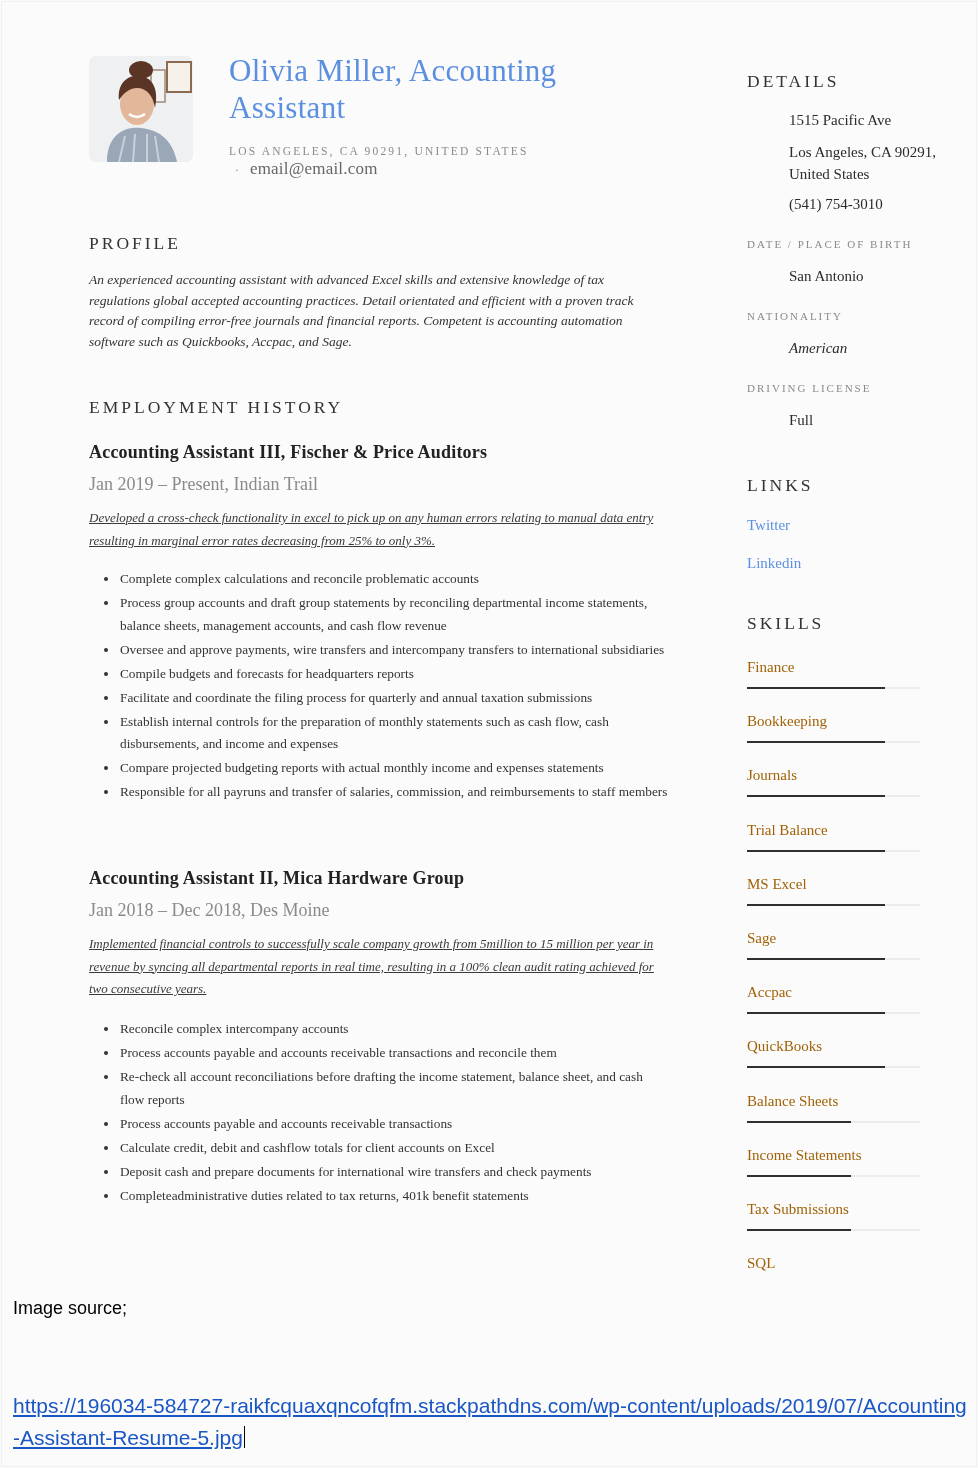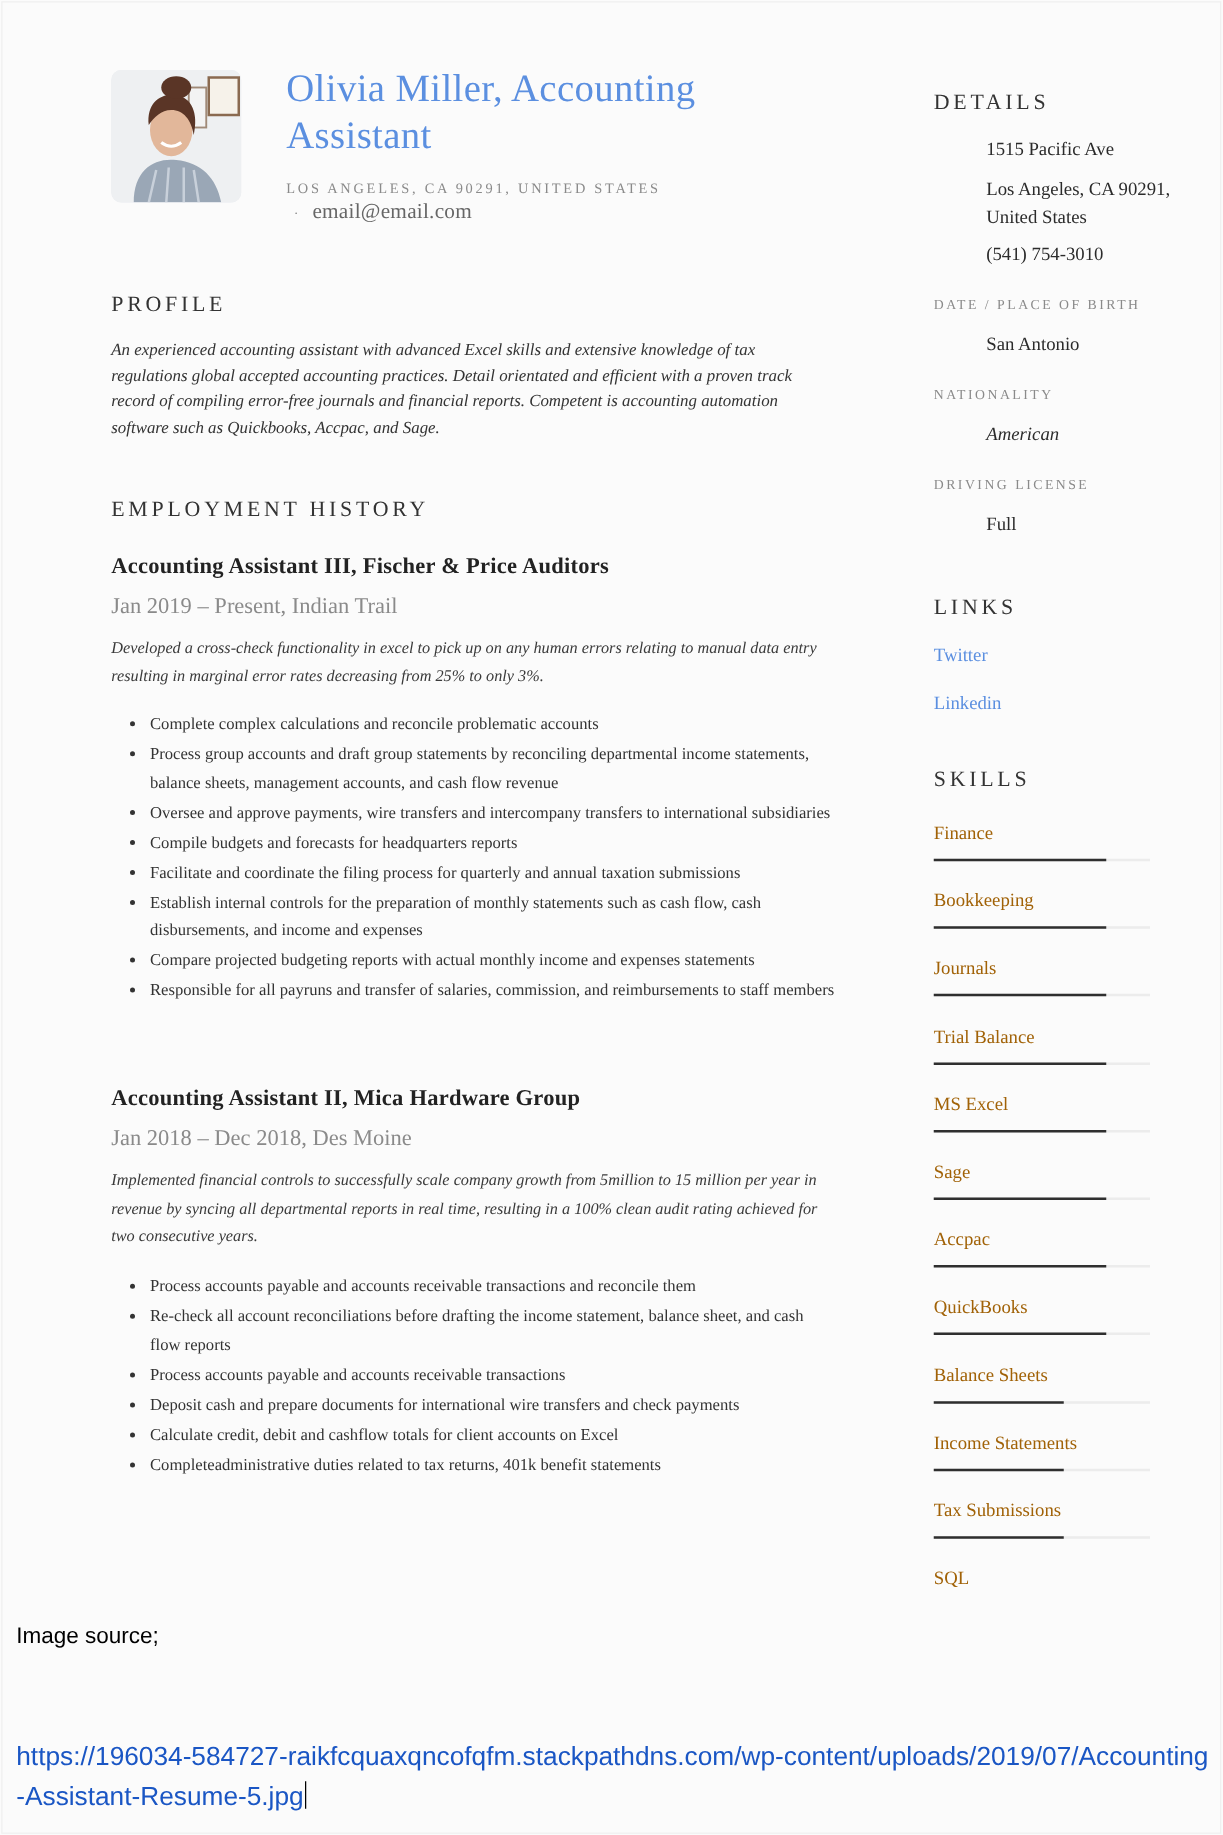--- a/index.html
+++ b/index.html
@@ -12,38 +12,38 @@
   .name { position: absolute; left: 229px; top: 52px; width: 420px; font-size: 31px; line-height: 37px; color: #5b8fe0; letter-spacing: 0.3px; }
   .contact { position: absolute; left: 229px; top: 143px; width: 300px; font-size: 11.5px; line-height: 17px; color: #8a8a8a; letter-spacing: 2.2px; text-transform: uppercase; }
   .contact .email { text-transform: none; letter-spacing: 0.2px; font-size: 17px; color: #666; }
   .contact .dot { margin: 0 6px; letter-spacing: 0; }
 
   
   .section-title { position: absolute; left: 89px; font-size: 17.5px; letter-spacing: 3px; color: #333; }
   .profile-text { position: absolute; left: 89px; top: 270px; width: 560px; font-style: italic; font-size: 13.5px; line-height: 20.5px; color: #333; }
   .job-title { position: absolute; left: 89px; font-size: 18px; font-weight: bold; color: #222; letter-spacing: 0.2px; }
   .job-meta { position: absolute; left: 89px; font-size: 18px; color: #8a8a8a; }
-  .job-desc { position: absolute; left: 89px; width: 575px; font-style: italic; font-size: 13px; line-height: 22.5px; color: #3a3a3a; }
+  .job-desc { position: absolute; left: 89px; width: 575px; font-style: italic; font-size: 13px; line-height: 22.5px; color: #3a3a3a; text-decoration: underline; }
   .bullets { position: absolute; left: 89px; width: 580px; list-style: none; }
   .bullets li { position: relative; padding-left: 31px; font-size: 13.3px; line-height: 22.5px; color: #333; margin-bottom: 1.5px; }
   .bullets li::before { content: ""; position: absolute; left: 15px; top: 9px; width: 4px; height: 4px; border-radius: 50%; background: #333; }
 
   
   .side-title { position: absolute; left: 747px; font-size: 17.5px; letter-spacing: 3px; color: #333; }
   .side-text { position: absolute; left: 789px; width: 200px; font-size: 15px; line-height: 22px; color: #2b2b2b; }
   .side-label { position: absolute; left: 747px; font-size: 11px; letter-spacing: 2px; color: #8a8a8a; text-transform: uppercase; }
   .side-link { position: absolute; left: 747px; font-size: 15px; color: #5b8fe0; text-decoration: none; }
   .skill { position: absolute; left: 747px; width: 173px; height: 34px; }
   .skill .label { display: block; font-size: 15px; line-height: 20px; color: #a16207; }
   .skill .track { position: absolute; left: 0; top: 30px; width: 173px; height: 2px; background: #ececec; }
   .skill .fill { position: absolute; left: 0; top: 0; height: 2px; background: #2f2f2f; }
 
   
   .source-label { position: absolute; left: 13px; top: 1298px; font-family: "Liberation Sans", sans-serif; font-size: 18px; color: #000000; }
-  .source-link { position: absolute; left: 13px; top: 1390px; width: 960px; font-family: "Liberation Sans", sans-serif; font-size: 21px; line-height: 32px; color: #1a56c4; word-break: break-all; }
+  .source-link { position: absolute; left: 13px; top: 1390px; width: 960px; font-family: "Liberation Sans", sans-serif; font-size: 21px; line-height: 32px; color: #1a56c4; text-decoration: underline; word-break: break-all; }
   .caret { display: inline-block; width: 1px; height: 22px; background: #000; vertical-align: -3px; margin-left: 1px; }
 </style>
 </head>
 <body>
 
 <div class="frame"></div>
 
 <div class="photo">
   <svg width="104" height="106" viewBox="0 0 104 106">
     <rect width="104" height="106" fill="#eef0f2"></rect>
@@ -80,25 +80,26 @@
   <li>Facilitate and coordinate the filing process for quarterly and annual taxation submissions</li>
   <li>Establish internal controls for the preparation of monthly statements such as cash flow, cash disbursements, and income and expenses</li>
   <li>Compare projected budgeting reports with actual monthly income and expenses statements</li>
   <li>Responsible for all payruns and transfer of salaries, commission, and reimbursements to staff members</li>
 </ul>
 
 <div class="job-title" style="top:868px;">Accounting Assistant II, Mica Hardware Group</div>
 <div class="job-meta" style="top:900px;">Jan 2018 – Dec 2018, Des Moine</div>
 <div class="job-desc" style="top:933px;">Implemented financial controls to successfully scale company growth from 5million to 15 million per year in revenue by syncing all departmental reports in real time, resulting in a 100% clean audit rating achieved for two consecutive years.</div>
 <ul class="bullets" style="top:1018px;">
+  <li>Reconcile complex intercompany accounts</li>
   <li>Process accounts payable and accounts receivable transactions and reconcile them</li>
   <li>Re-check all account reconciliations before drafting the income statement, balance sheet, and cash flow reports</li>
   <li>Process accounts payable and accounts receivable transactions</li>
+  <li>Calculate credit, debit and cashflow totals for client accounts on Excel</li>
   <li>Deposit cash and prepare documents for international wire transfers and check payments</li>
-  <li>Calculate credit, debit and cashflow totals for client accounts on Excel</li>
   <li>Completeadministrative duties related to tax returns, 401k benefit statements</li>
 </ul>
 
 <div class="side-title" style="top:71px;">DETAILS</div>
 <div class="side-text" style="top:109px;">1515 Pacific Ave</div>
 <div class="side-text" style="top:141px; width:175px;">Los Angeles, CA 90291, United States</div>
 <div class="side-text" style="top:193px;">(541) 754-3010</div>
 <div class="side-label" style="top:238px;">DATE / PLACE OF BIRTH</div>
 <div class="side-text" style="top:265px;">San Antonio</div>
 <div class="side-label" style="top:310px;">NATIONALITY</div>

